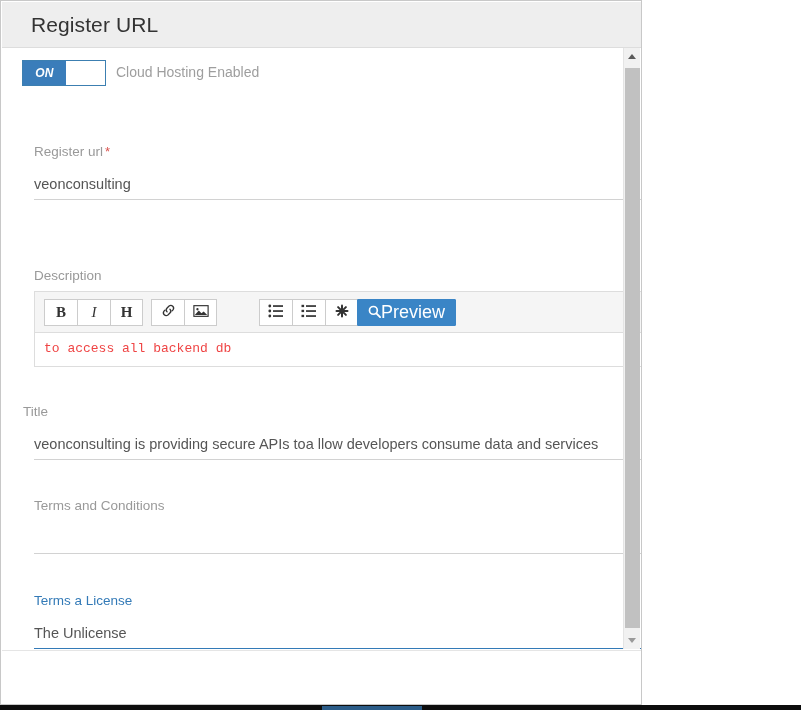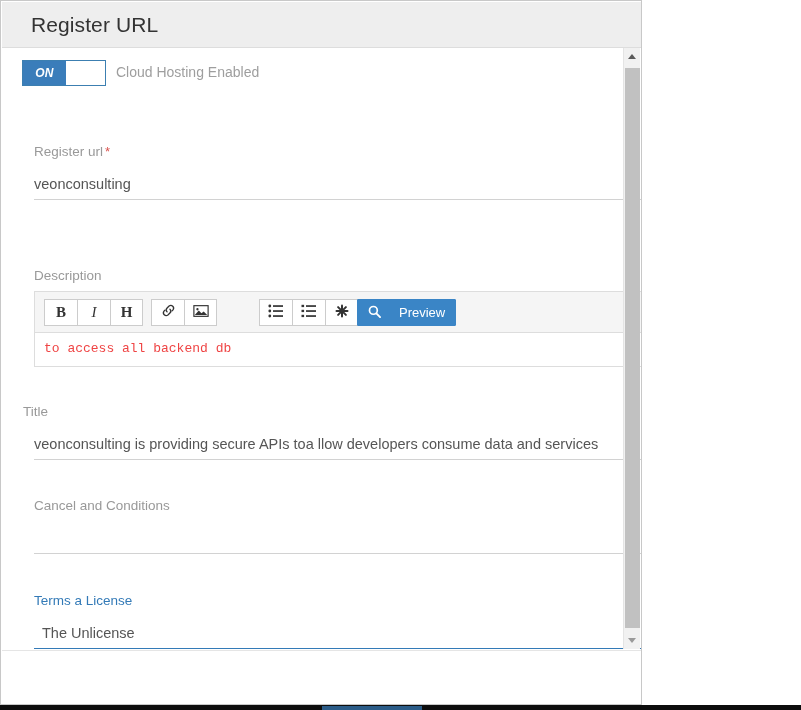--- a/index.html
+++ b/index.html
@@ -192,24 +192,24 @@
   .md-preview-btn {
     position: absolute;
     left: 322px;
     top: 7px;
     height: 27px;
     padding: 0 10px;
     background: #3a85c6;
     border: 1px solid #3a85c6;
     box-sizing: border-box;
     color: #ffffff;
-    font-size: 13px;
+    font-size: 18px;
     display: flex;
     align-items: center;
-    gap: 18px;
+    gap: 0;
     cursor: pointer;
     border-radius: 1px;
   }
   .md-fullscreen {
     position: absolute;
     right: 10px;
     top: 11px;
     width: 18px;
     height: 18px;
     cursor: pointer;
@@ -464,33 +464,33 @@
           </div>
         </div>
 
         <div class="md-content">to access all backend db</div>
       </div>
 
       <div class="field-label" style="left:21px; top:356px;">Title</div>
       <div class="field-value" style="left:32px; top:388px;">veonconsulting is providing secure APIs toa llow developers consume data and services</div>
       <div class="field-underline" style="left:32px; top:411px; width:722px;"></div>
 
-      <div class="field-label" style="left:32px; top:450px;">Cancel and Conditions</div>
+      <div class="field-label" style="left:32px; top:450px;">Terms and Conditions</div>
       <div class="field-underline" style="left:32px; top:505px; width:722px;"></div>
       <div class="resize-grip" style="left:744px; top:495px;">
         <svg width="10" height="10" viewBox="0 0 10 10">
           <g stroke="#b5b5b5" stroke-width="1">
             <line x1="9" y1="1" x2="1" y2="9"></line>
             <line x1="9" y1="5.5" x2="5.5" y2="9"></line>
           </g>
         </svg>
       </div>
 
       <div class="field-label focused" style="left:32px; top:545px;">Terms a License</div>
-      <div class="field-value" style="left:40px; top:577px;">The Unlicense</div>
+      <div class="field-value" style="left:32px; top:577px;">The Unlicense</div>
       <div class="select-caret" style="left:738px; top:580px;"></div>
       <div class="field-underline active" style="left:32px; top:600px; width:722px;"></div>
 
     </div>
   </div>
 
   <div class="scrollbar">
     <div class="sb-arrow up">
         <i></i>
       </div>

